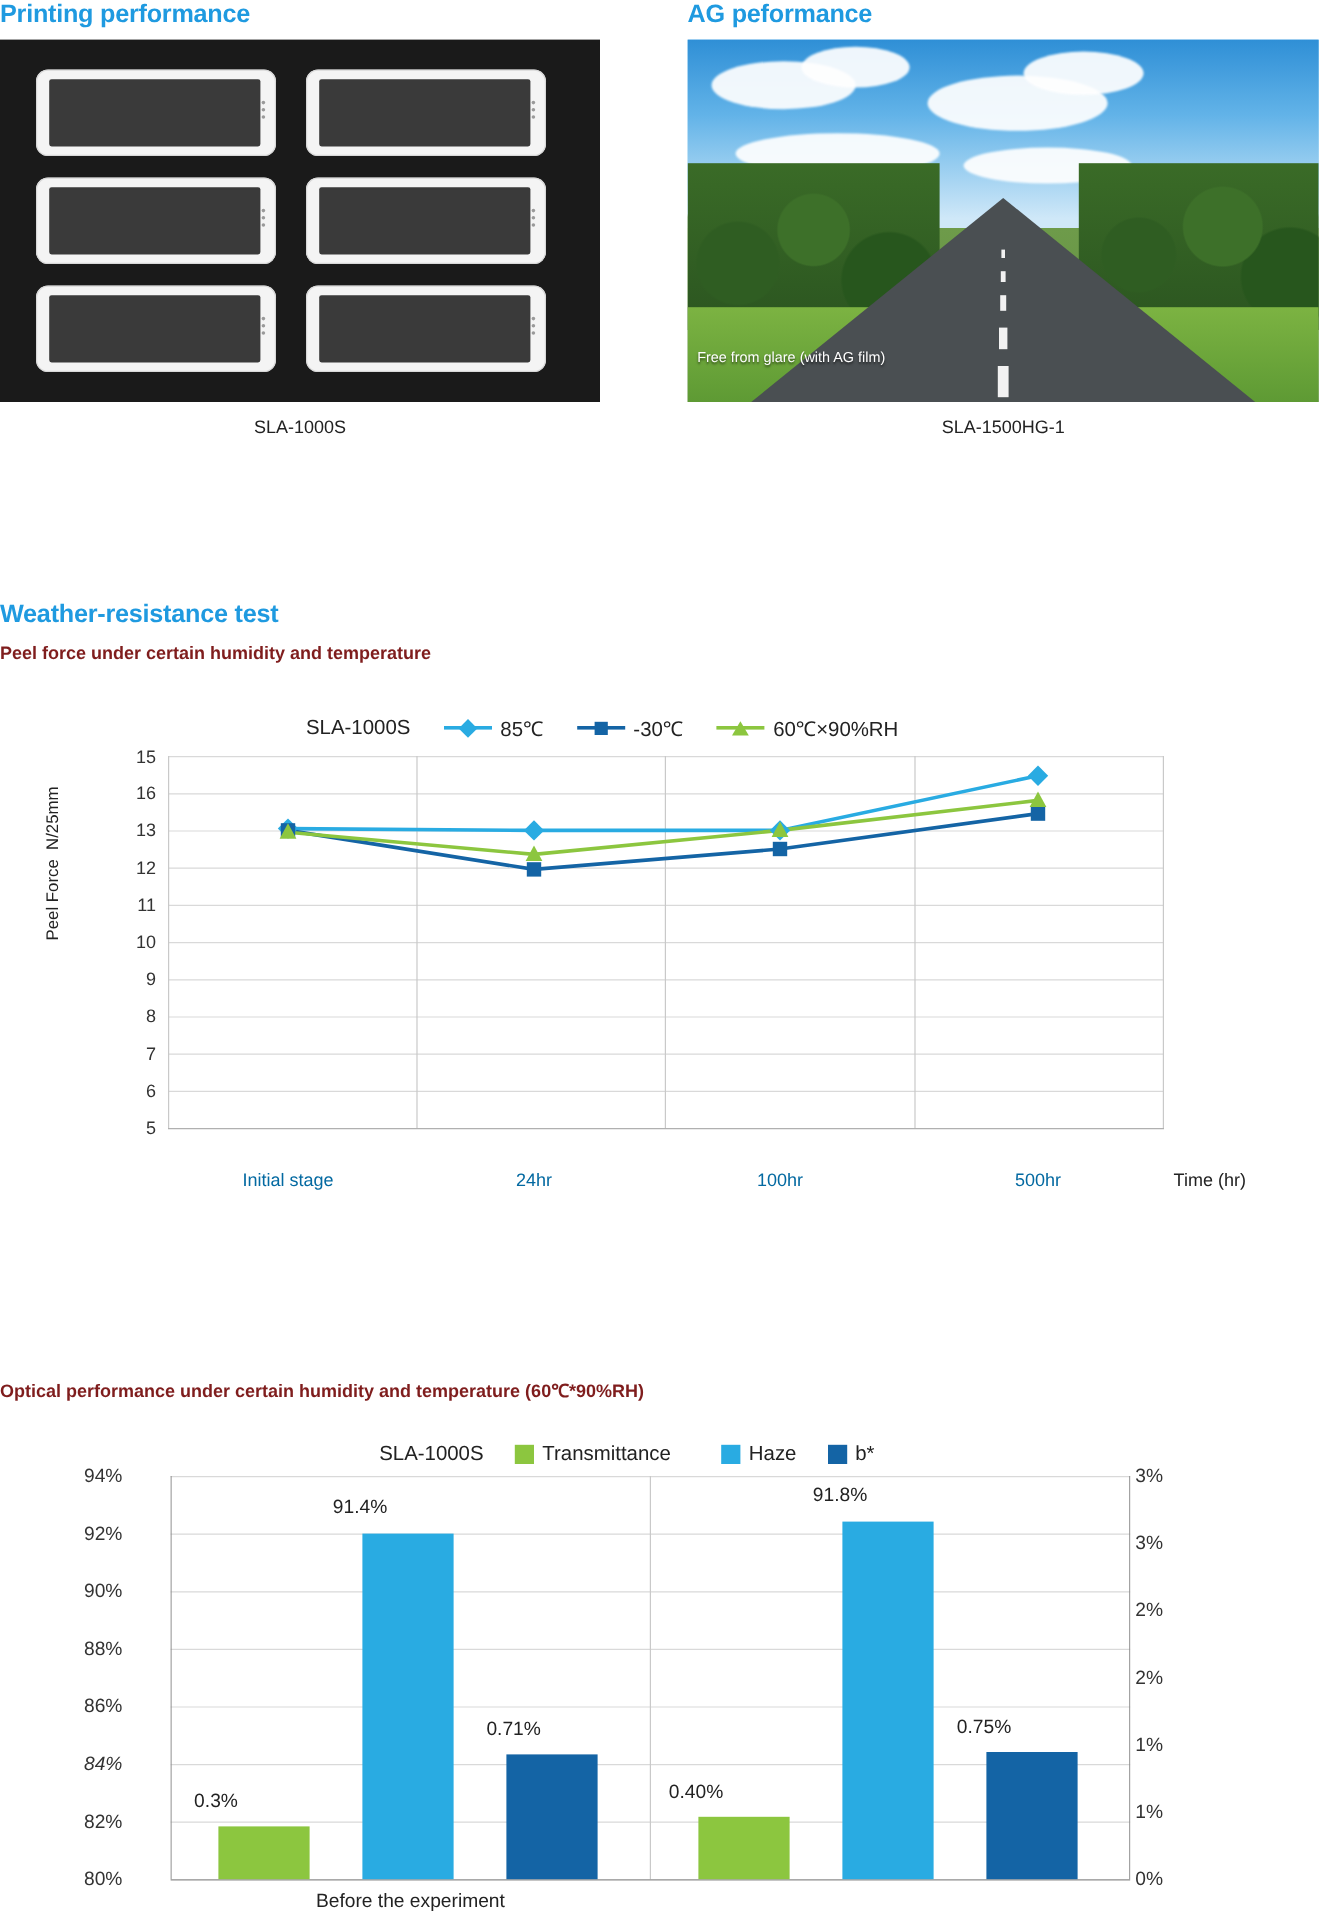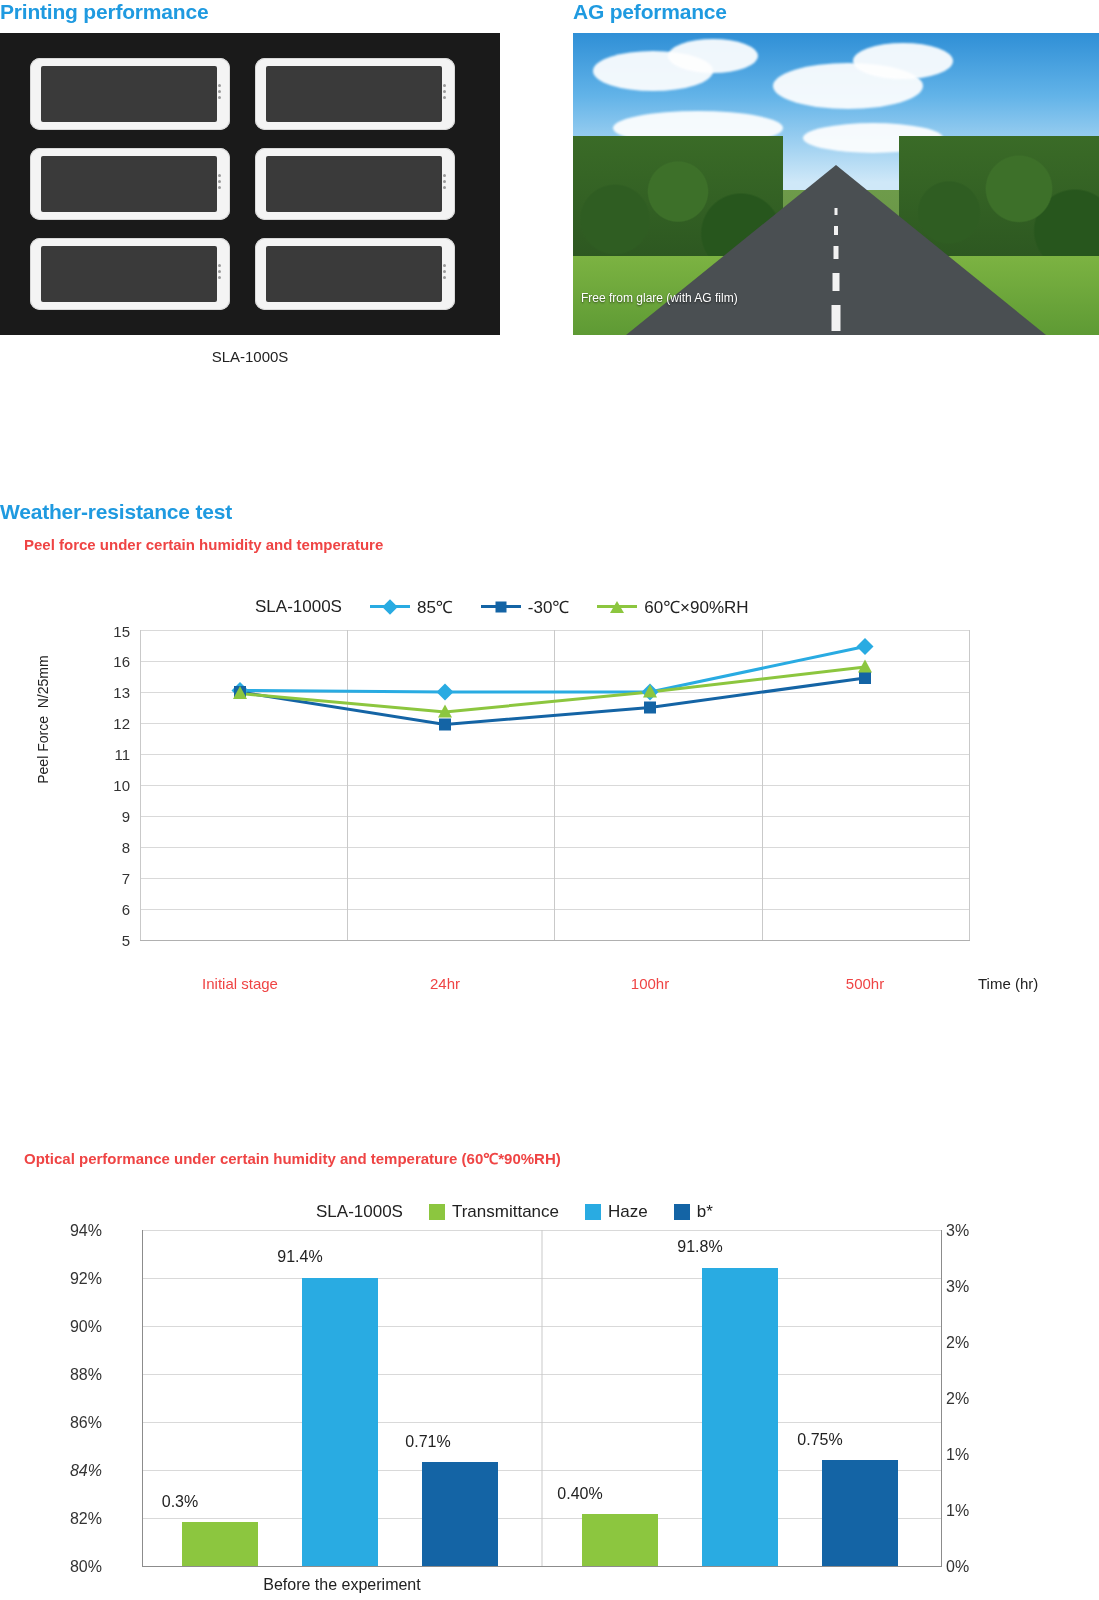--- a/index.html
+++ b/index.html
@@ -17,22 +17,21 @@
   }
   .section-title {
     color: #1f9ae0;
     font-size: 21px;
     font-weight: bold;
     letter-spacing: -0.2px;
   }
   .sub-title {
     font-size: 15px;
     font-weight: bold;
-    color: #ef4444;
-    padding-left: 24px;
+    color: #7f1d1d;
   }
 
   
   #photo-row {
     position: absolute;
     top: 0;
     left: 0;
     width: 1099px;
     height: 385px;
   }
@@ -210,21 +209,21 @@
   .tick-y {
     position: absolute;
     font-size: 15px;
     color: #333;
     text-align: right;
     width: 34px;
   }
   .tick-x {
     position: absolute;
     font-size: 15px;
-    color: #ef4444;
+    color: #0369a1;
     text-align: center;
   }
   .axis-x-name {
     position: absolute;
     font-size: 15px;
     color: #222;
   }
 
   
   #optical-sub { position: absolute; left: 0; top: 1148px; }
@@ -330,20 +329,21 @@
     <div class="road-dash" style="bottom:4px;   width:9px;  height:26px;"></div>
     <div class="road-dash" style="bottom:44px;  width:7px;  height:18px;"></div>
     <div class="road-dash" style="bottom:76px;  width:5px;  height:13px;"></div>
     <div class="road-dash" style="bottom:100px; width:4px;  height:9px;"></div>
     <div class="road-dash" style="bottom:120px; width:3px;  height:7px;"></div>
 
     <div class="photo-label" style="left:8px; bottom:30px;">Free from glare (with AG film)</div>
 
   </div>
 
+  <div class="photo-caption" style="left:573px; top:348px; width:526px;">SLA-1500HG-1</div>
 </div>
 
 <div class="section-title" id="weather-title">Weather-resistance test</div>
 <div class="sub-title" id="weather-sub">Peel force under certain humidity and temperature</div>
 
 <div id="line-chart">
 
   <div class="legend-row" style="left:255px; top:15px;">
     <span style="font-size:17px;">SLA-1000S</span>
     <span class="legend-item" style="margin-left:18px;">
@@ -443,21 +443,21 @@
 <div class="sub-title" id="optical-sub">Optical performance under certain humidity and temperature (60℃*90%RH)</div>
 
 <div id="bar-chart">
 
   <div class="legend-row" style="left:316px; top:12px;">
     <span style="font-size:17px;">SLA-1000S</span>
     <span class="legend-item" style="margin-left:16px;">
       <span style="width:16px;height:16px;background:#8CC63F;display:inline-block;"></span>
       <span>Transmittance</span>
     </span>
-    <span class="legend-item" style="margin-left:16px;">
+    <span class="legend-item" style="margin-left:32px;">
       <span style="width:16px;height:16px;background:#29ABE2;display:inline-block;"></span>
       <span>Haze</span>
     </span>
     <span class="legend-item" style="margin-left:16px;">
       <span style="width:16px;height:16px;background:#1464A5;display:inline-block;"></span>
       <span>b*</span>
     </span>
   </div>
 
   <div class="tick-left" style="left:50px; top:32px;">94%</div>

